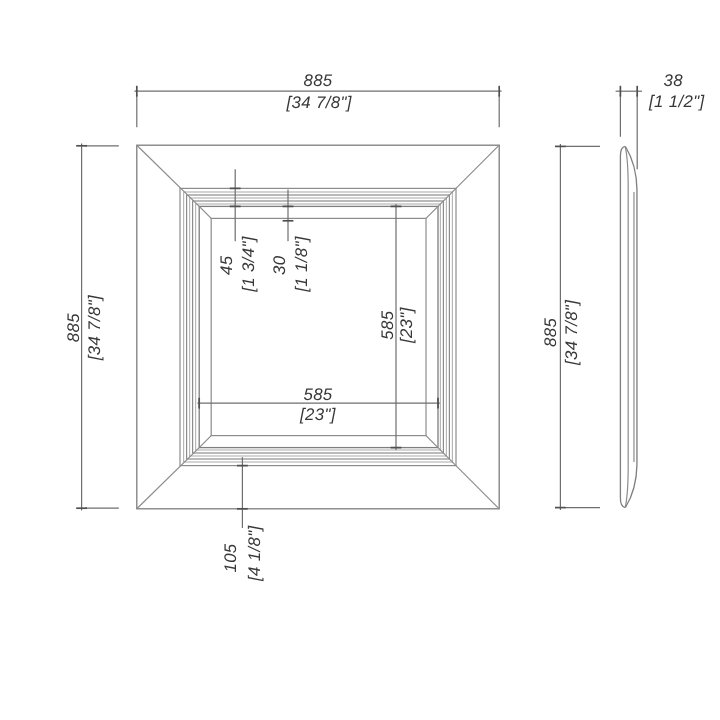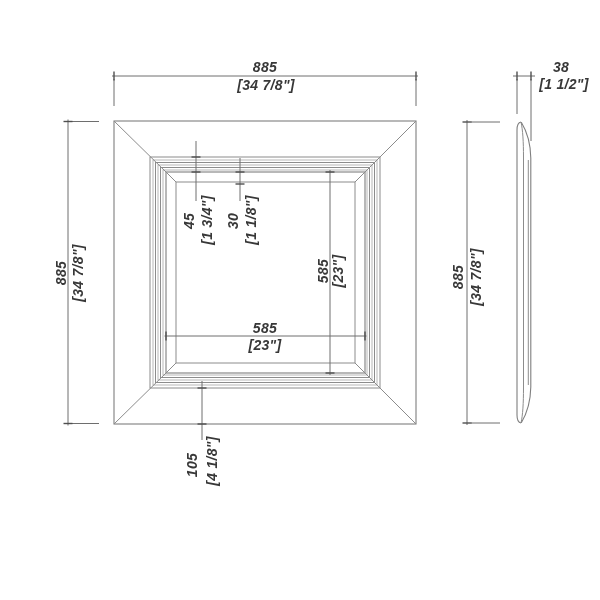--- a/index.html
+++ b/index.html
@@ -1,16 +1,16 @@
 <!DOCTYPE html>
 <html><head>
 <meta charset="utf-8">
 <style>
   html,body{margin:0;padding:0;background:#fff;}
-  #canvas{position:relative;width:600px;height:600px;background:#fff;overflow:hidden;font-weight:bold;}
+  #canvas{position:relative;width:600px;height:600px;background:#fff;overflow:hidden;}
   svg{display:block;}
   .geo{stroke:#8c8c8c;stroke-width:1;fill:none;}
   .geo-dk{stroke:#7f7f7f;stroke-width:1.1;fill:none;}
   .band-lt{stroke:#b7b7b7;stroke-width:1;fill:none;}
   .dim{stroke:#6e6e6e;stroke-width:1;fill:none;}
   .tick{stroke:#4f4f4f;stroke-width:1.4;fill:none;}
   .dim-text{font-family:"Liberation Sans",sans-serif;font-style:italic;font-size:14px;fill:#383838;letter-spacing:0.3px;}
 </style>
 </head>
 <body>

